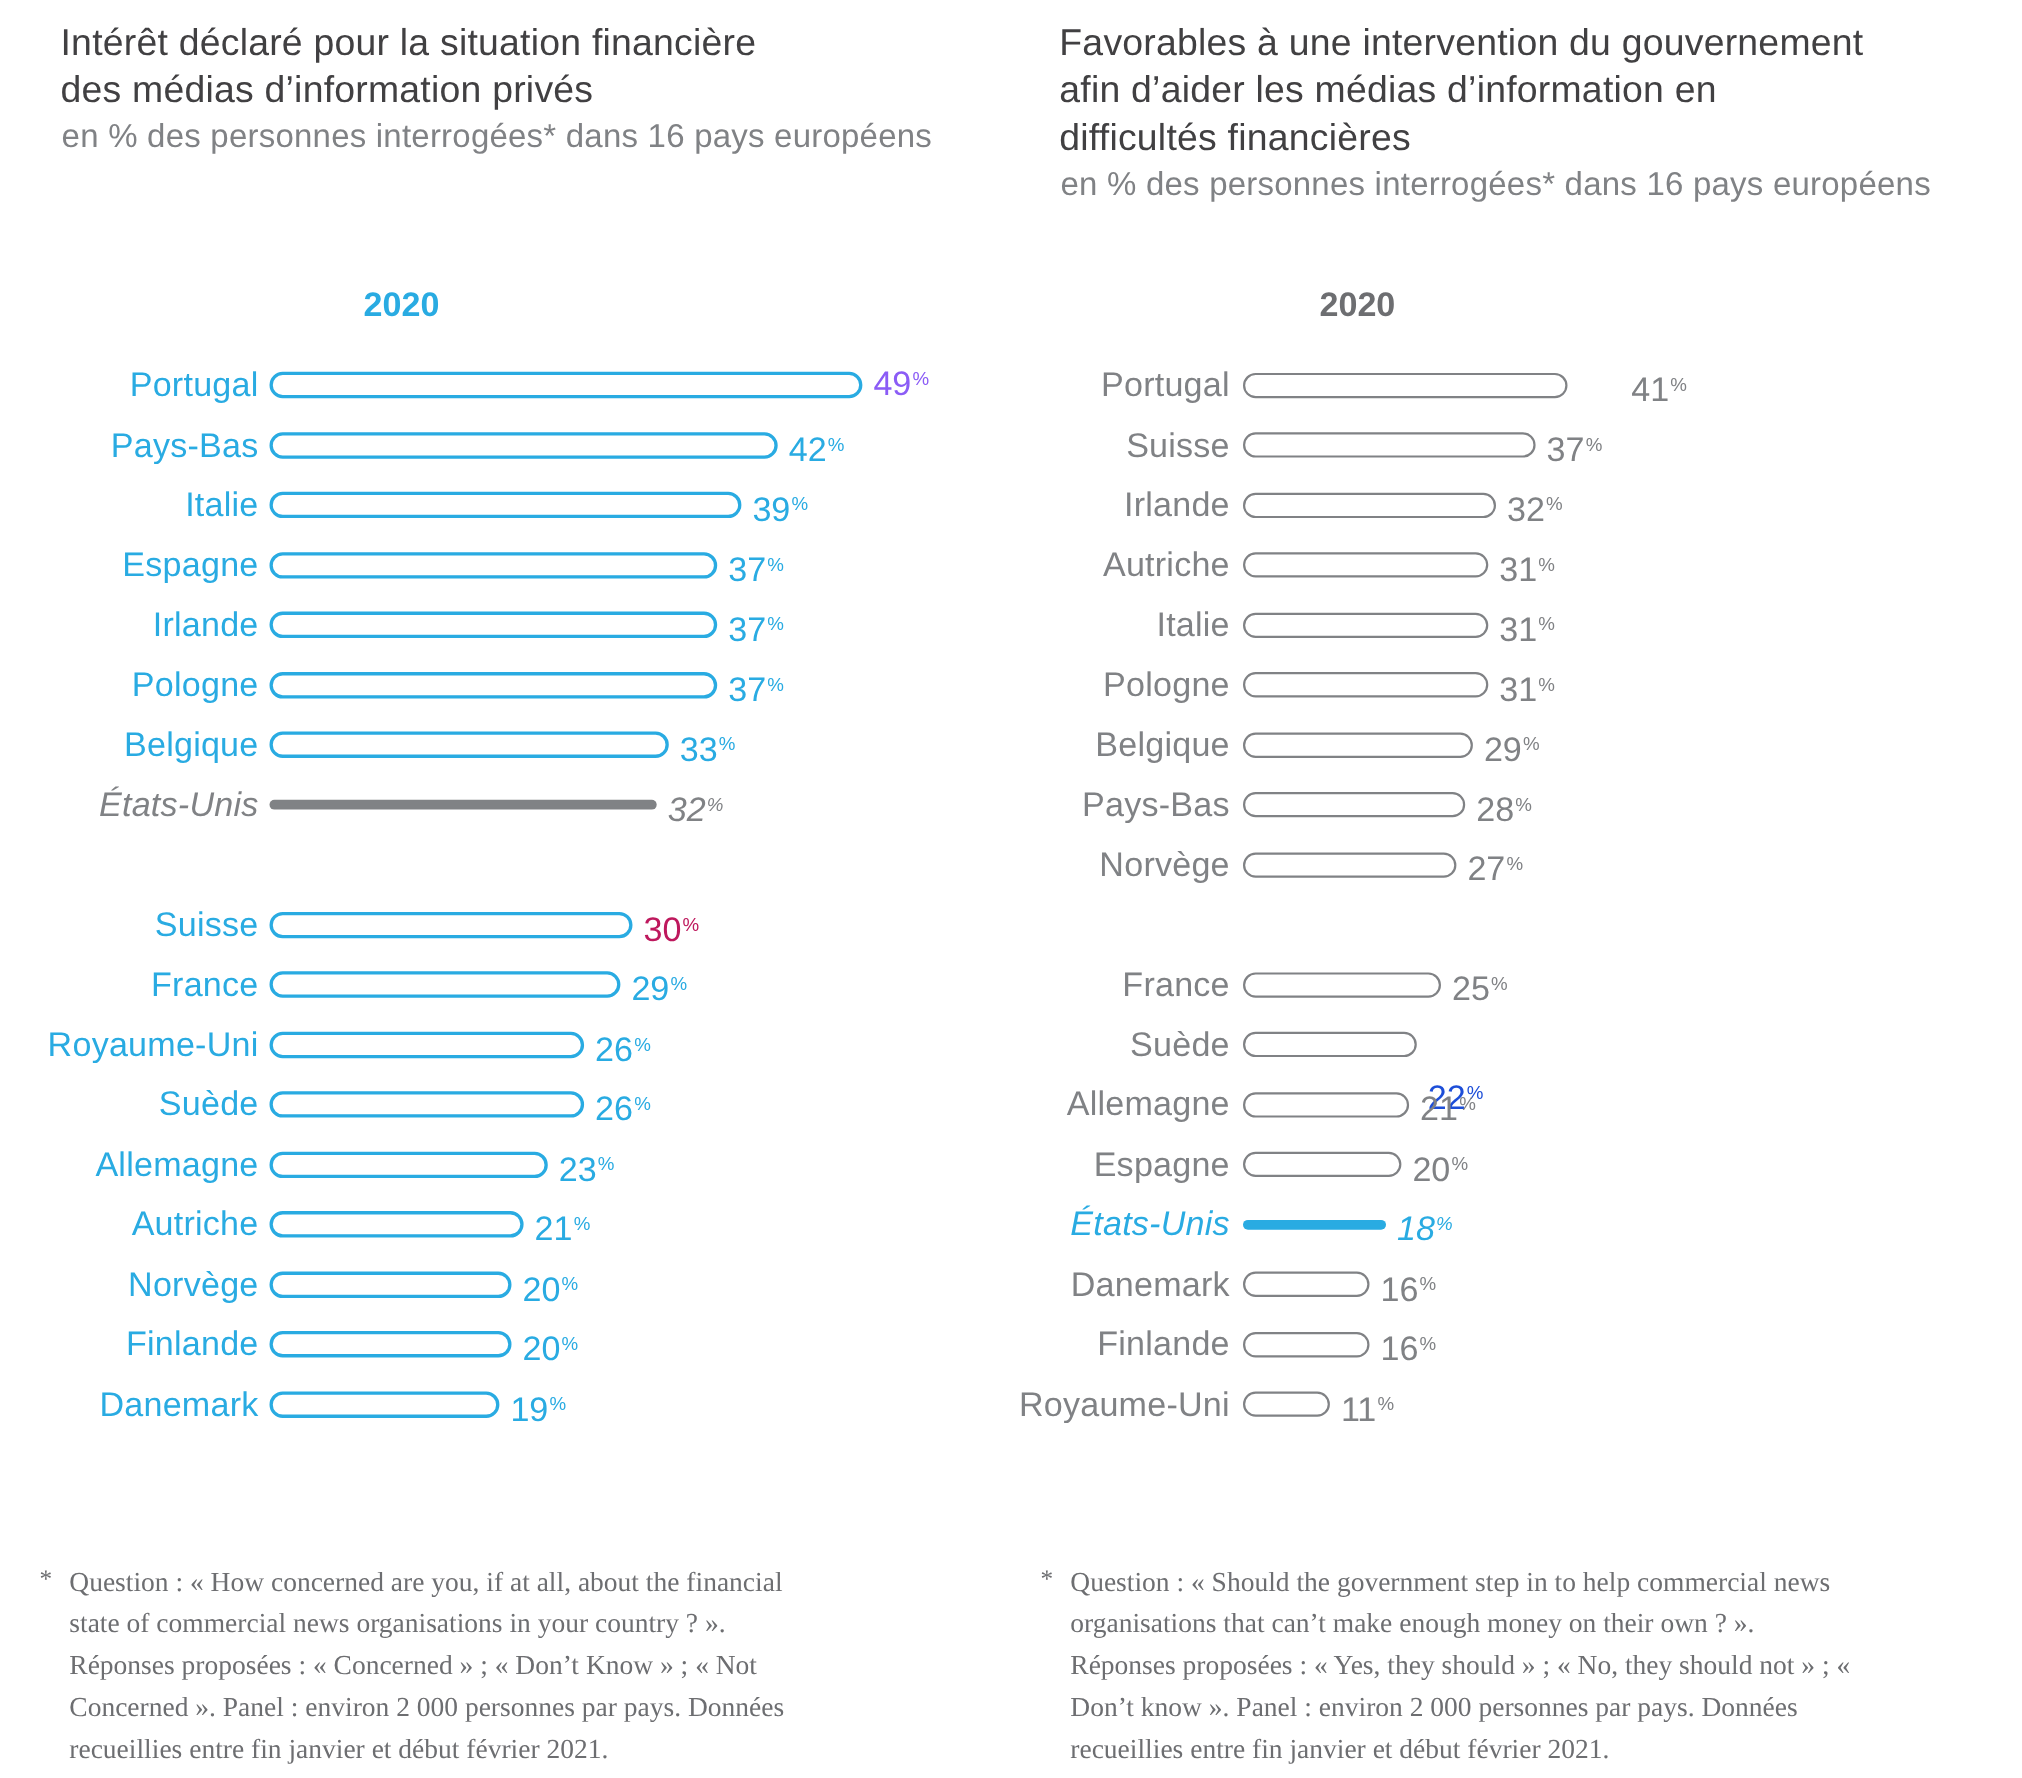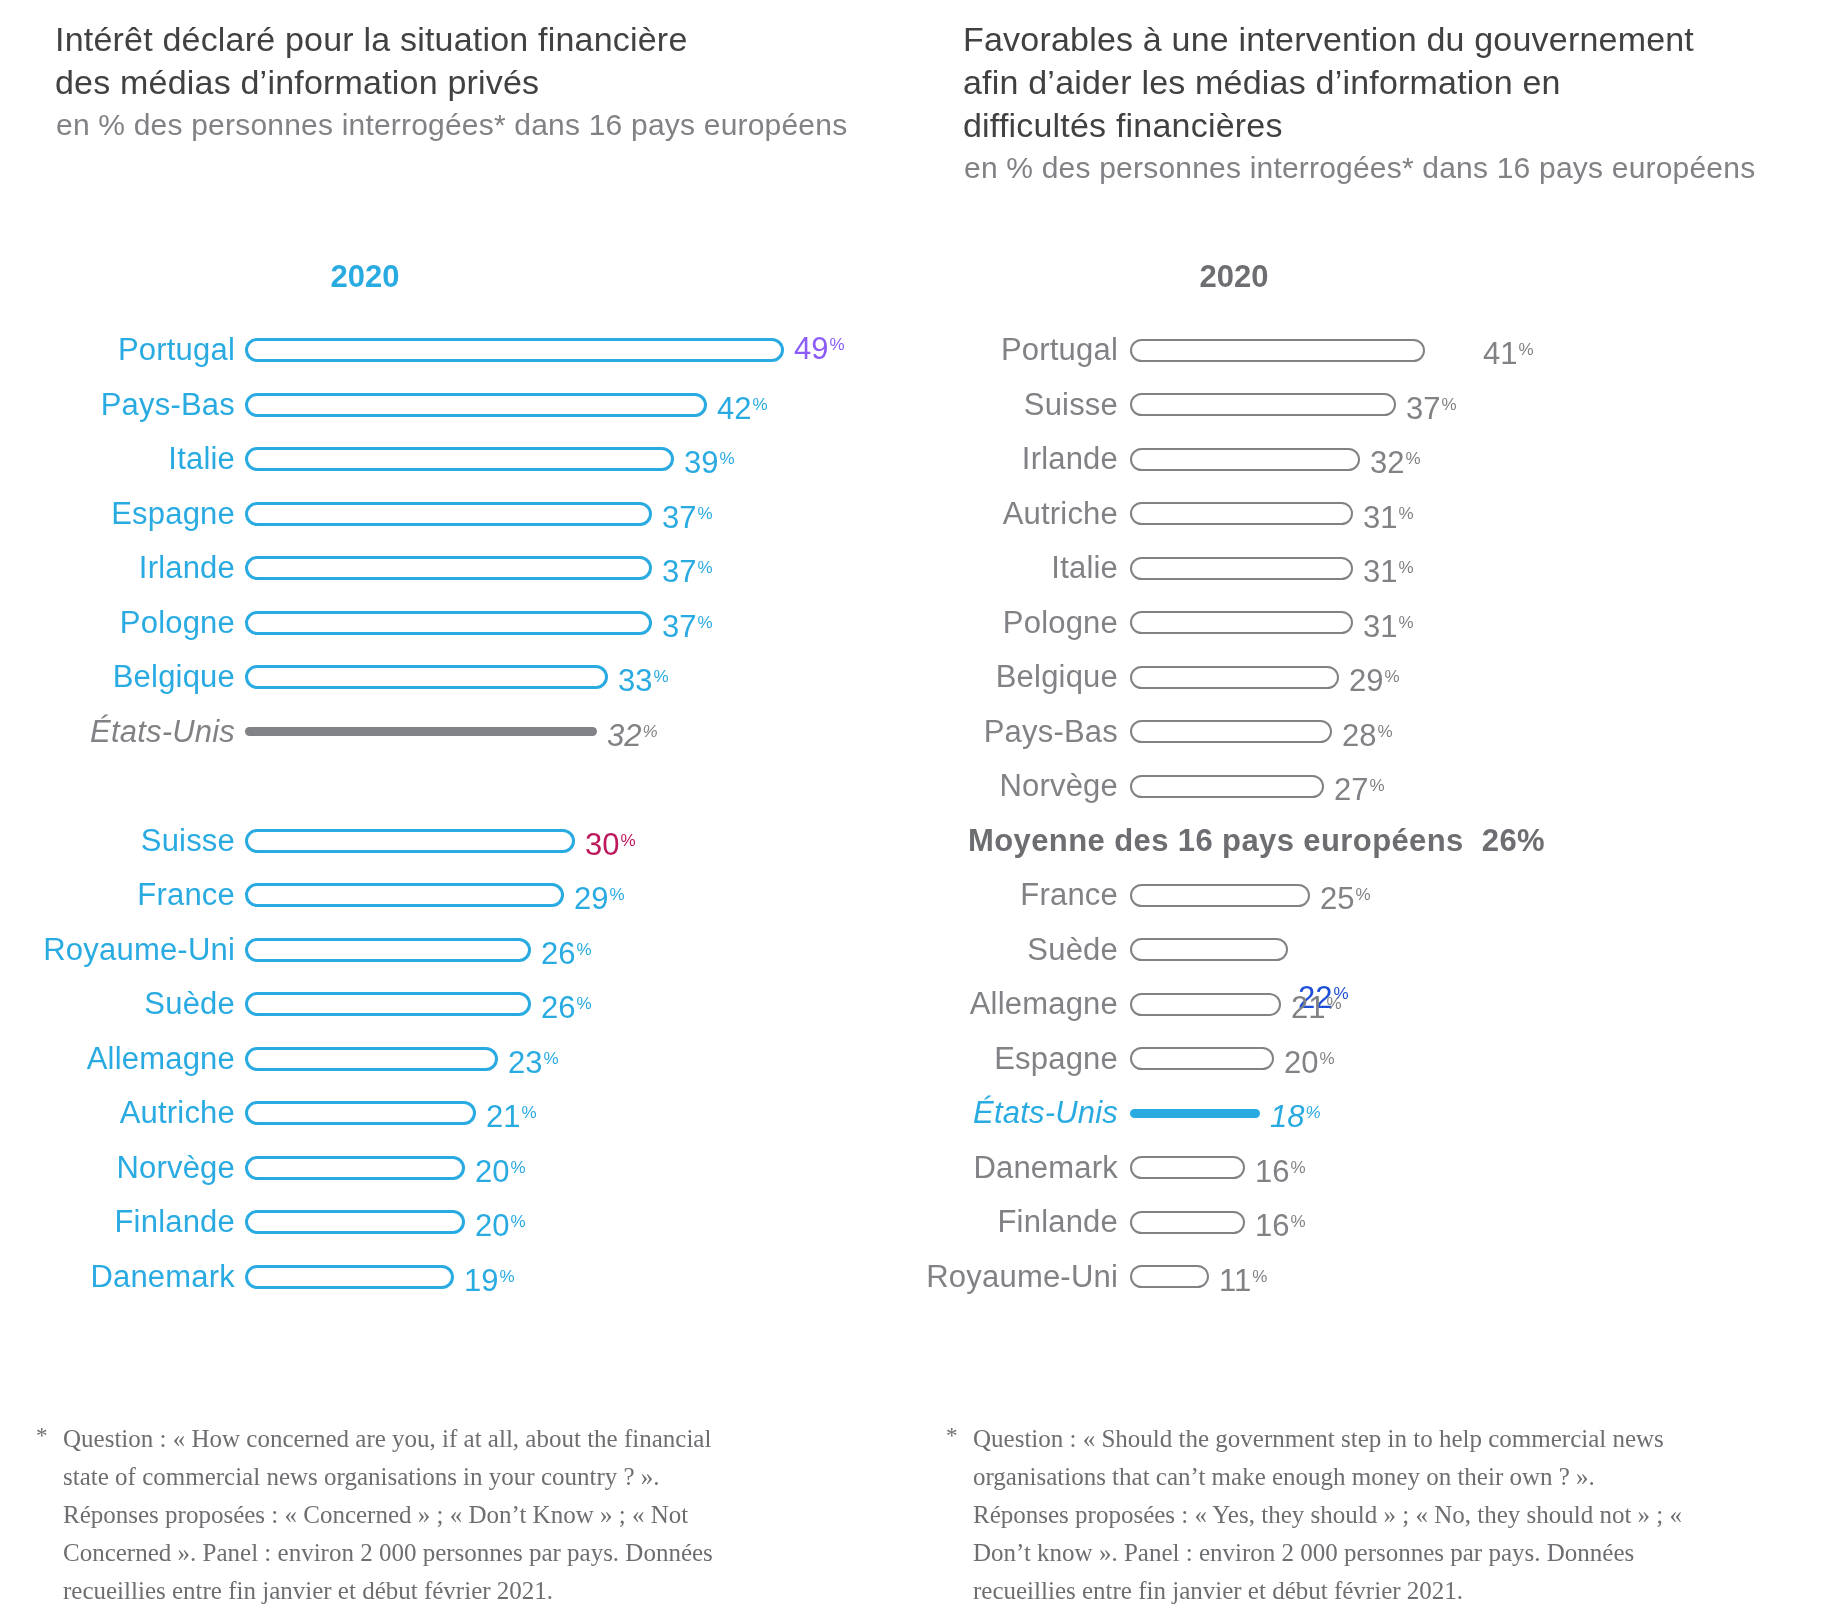--- a/index.html
+++ b/index.html
@@ -166,21 +166,20 @@
         <div class="row-value" style="left: 1363px; top: 604.5px; color: rgb(128, 130, 133);">31<span class="pct">%</span></div>
         <div class="row-label" style="left: 698px; width: 420px; top: 659px; color: rgb(128, 130, 133);">Belgique</div>
         <div class="bar-pill" style="height: 23px; top: 665.5px; border-color: rgb(128, 130, 133); border-width: 2.5px; left: 1130px; width: 209px;"></div>
         <div class="row-value" style="left: 1349px; top: 659px; color: rgb(128, 130, 133);">29<span class="pct">%</span></div>
         <div class="row-label" style="left: 698px; width: 420px; top: 713.5px; color: rgb(128, 130, 133);">Pays-Bas</div>
         <div class="bar-pill" style="height: 23px; top: 720px; border-color: rgb(128, 130, 133); border-width: 2.5px; left: 1130px; width: 202px;"></div>
         <div class="row-value" style="left: 1342px; top: 713.5px; color: rgb(128, 130, 133);">28<span class="pct">%</span></div>
         <div class="row-label" style="left: 698px; width: 420px; top: 768px; color: rgb(128, 130, 133);">Norvège</div>
         <div class="bar-pill" style="height: 23px; top: 774.5px; border-color: rgb(128, 130, 133); border-width: 2.5px; left: 1130px; width: 194px;"></div>
         <div class="row-value" style="left: 1334px; top: 768px; color: rgb(128, 130, 133);">27<span class="pct">%</span></div>
-        <div class="avg-row" style="left: 968px; top: 821.5px; color: rgb(109, 110, 113);">Moyenne des 16 pays européens&nbsp;&nbsp;26%</div>
         <div class="row-label" style="left: 698px; width: 420px; top: 877px; color: rgb(128, 130, 133);">France</div>
         <div class="bar-pill" style="height: 23px; top: 883.5px; border-color: rgb(128, 130, 133); border-width: 2.5px; left: 1130px; width: 180px;"></div>
         <div class="row-value" style="left: 1320px; top: 877px; color: rgb(128, 130, 133);">25<span class="pct">%</span></div>
         <div class="row-label" style="left: 698px; width: 420px; top: 931.5px; color: rgb(128, 130, 133);">Suède</div>
         <div class="bar-pill" style="height: 23px; top: 938px; border-color: rgb(128, 130, 133); border-width: 2.5px; left: 1130px; width: 158px;"></div>
         <div class="row-value" style="left: 1298px; top: 931.5px; color: #1d4ed8; margin-top: 44px;">22<span class="pct">%</span></div>
         <div class="row-label" style="left: 698px; width: 420px; top: 986px; color: rgb(128, 130, 133);">Allemagne</div>
         <div class="bar-pill" style="height: 23px; top: 992.5px; border-color: rgb(128, 130, 133); border-width: 2.5px; left: 1130px; width: 151px;"></div>
         <div class="row-value" style="left: 1291px; top: 986px; color: rgb(128, 130, 133);">21<span class="pct">%</span></div>
         <div class="row-label" style="left: 698px; width: 420px; top: 1040.5px; color: rgb(128, 130, 133);">Espagne</div>

